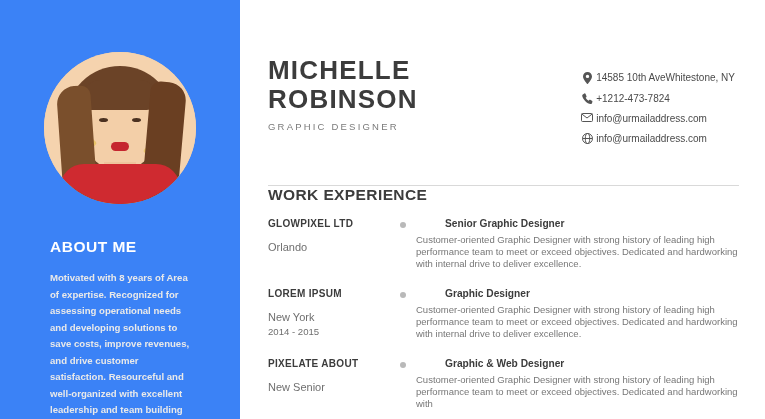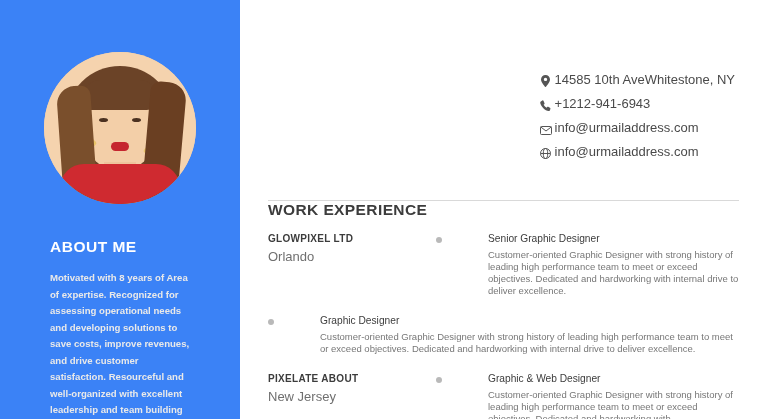--- a/index.html
+++ b/index.html
@@ -191,23 +191,23 @@
     letter-spacing: 2.2px;
     color: #7b7b7b;
   }
   .contact-block {
     margin-left: auto;
     padding-top: 16px;
     padding-right: 4px;
   }
   .contact-row {
     display: flex;
-    align-items: flex-end;
+    align-items: flex-start;
     margin-bottom: 9px;
-    font-size: 13px;
+    font-size: 10px;
     color: #4a4a4a;
   }
   .contact-icon {
     width: 18px;
     min-width: 18px;
     display: inline-flex;
     align-items: center;
     justify-content: center;
     color: #555;
   }
@@ -225,36 +225,35 @@
     color: #3c3c3c;
     letter-spacing: 0.4px;
   }
 
   .exp-list {
     margin-top: 14px;
   }
   .exp-row {
     display: flex;
     margin-bottom: 18px;
-    gap: 36px;
   }
   .exp-left {
     width: 132px;
     min-width: 132px;
     padding-right: 10px;
   }
   .exp-company {
     font-size: 10px;
     font-weight: bold;
     color: #3c3c3c;
     letter-spacing: 0.3px;
   }
   .exp-city {
-    margin-top: 5px;
-    font-size: 13px;
+    margin-top: 12px;
+    font-size: 11px;
     color: #6f6f6f;
   }
   .exp-years {
     margin-top: 3px;
     font-size: 9.6px;
     color: #6f6f6f;
   }
   .exp-bullet {
     width: 16px;
     min-width: 16px;
@@ -264,22 +263,23 @@
     width: 6px;
     height: 6px;
     border-radius: 50%;
     background: #b9b9b9;
   }
   .exp-right {
     flex: 1;
   }
   .exp-role {
     font-size: 10.2px;
-    font-weight: normal;
+    font-weight: bold;
     color: #3c3c3c;
+    margin-left: 29px;
   }
   .exp-desc {
     margin-top: 5px;
     font-size: 9.5px;
     line-height: 12px;
     color: #777777;
   }
 </style>
 </head>
 <body>
@@ -305,39 +305,44 @@
 
     <div class="sidebar-section">
       <div class="about-title">ABOUT ME</div>
       <div class="about-text">Motivated  with 8 years of Area of expertise. Recognized for assessing operational needs and developing solutions to save costs, improve revenues, and drive customer satisfaction. Resourceful and well-organized with excellent leadership and team building record. Customer-oriented [Job title] with strong history of leading high-performance teams to meet or exceed objectives. Dedicated and hardworking with internal drive to deliver</div>
     </div>
   </aside>
 
   <main class="main">
 
     <div class="header">
+      <div class="name-block">
+        <div class="fname">MICHELLE</div>
+        <div class="lname">ROBINSON</div>
+        <div class="job-title">GRAPHIC DESIGNER</div>
+      </div>
 
       <div class="contact-block">
 
         <div class="contact-row">
           <span class="contact-icon">
             <svg width="9" height="12" viewBox="0 0 9 12">
                 <path d="M4.5 0C2 0 0 2 0 4.4 0 7.7 4.5 12 4.5 12S9 7.7 9 4.4C9 2 7 0 4.5 0zm0 6.1a1.7 1.7 0 1 1 0-3.4 1.7 1.7 0 0 1 0 3.4z" fill="#555"></path>
               </svg>
           </span>
           <span>14585 10th AveWhitestone, NY</span>
         </div>
 
         <div class="contact-row">
           <span class="contact-icon">
             <svg width="11" height="11" viewBox="0 0 11 11">
                 <path d="M2.4 0.4 0.8 1.6c-.5.4-.7 1-.5 1.6.6 2 1.8 3.8 3.3 5.2 1.4 1.4 3.2 2.3 5 2.6.6.1 1.2-.2 1.4-.8l.4-1.5c.1-.4-.1-.8-.5-1L8.2 6.8c-.4-.2-.8-.1-1 .2l-.6.7C5.4 7 4.3 6 3.6 4.8l.7-.6c.3-.3.4-.7.2-1L3.5.8C3.3.4 2.8.2 2.4.4z" fill="#555"></path>
               </svg>
           </span>
-          <span>+1212-941-6943</span>
+          <span>+1212-473-7824</span>
         </div>
 
         <div class="contact-row">
           <span class="contact-icon">
             <svg width="12" height="9" viewBox="0 0 12 9">
                 <rect x="0.5" y="0.5" width="11" height="8" rx="1" fill="none" stroke="#555"></rect>
                 <path d="M0.8 1 6 5 11.2 1" fill="none" stroke="#555"></path>
               </svg>
           </span>
           <span>info@urmailaddress.com</span>
@@ -371,33 +376,38 @@
         <div class="exp-bullet">
             <div class="dot"></div>
           </div>
         <div class="exp-right">
           <div class="exp-role">Senior Graphic Designer</div>
           <div class="exp-desc">Customer-oriented Graphic Designer with strong history of leading high performance team to meet or exceed objectives. Dedicated and hardworking with internal drive to deliver excellence.</div>
         </div>
       </div>
 
       <div class="exp-row">
+        <div class="exp-left">
+          <div class="exp-company">LOREM IPSUM</div>
+          <div class="exp-city">New York</div>
+          <div class="exp-years">2014 - 2015</div>
+        </div>
         <div class="exp-bullet">
             <div class="dot"></div>
           </div>
         <div class="exp-right">
           <div class="exp-role">Graphic Designer</div>
           <div class="exp-desc">Customer-oriented Graphic Designer with strong history of leading high performance team to meet or exceed objectives. Dedicated and hardworking with internal drive to deliver excellence.</div>
         </div>
       </div>
 
       <div class="exp-row">
         <div class="exp-left">
           <div class="exp-company">PIXELATE ABOUT</div>
-          <div class="exp-city">New Jersey</div>
+          <div class="exp-city">New Senior</div>
 
         </div>
         <div class="exp-bullet">
             <div class="dot"></div>
           </div>
         <div class="exp-right">
           <div class="exp-role">Graphic &amp; Web Designer</div>
           <div class="exp-desc">Customer-oriented Graphic Designer with strong history of leading high performance team to meet or exceed objectives. Dedicated and hardworking with</div>
         </div>
       </div>

